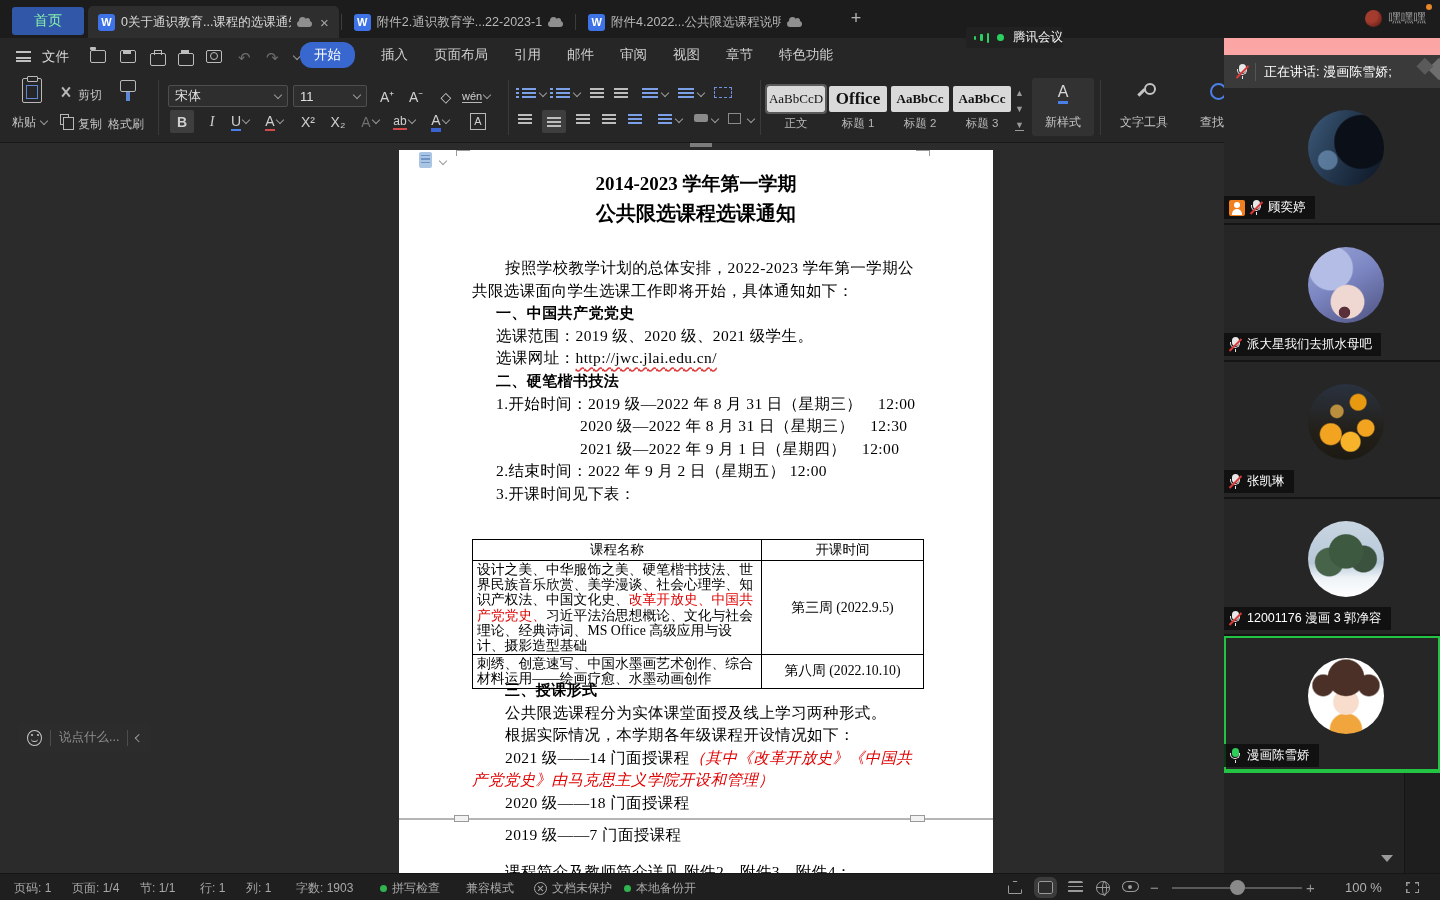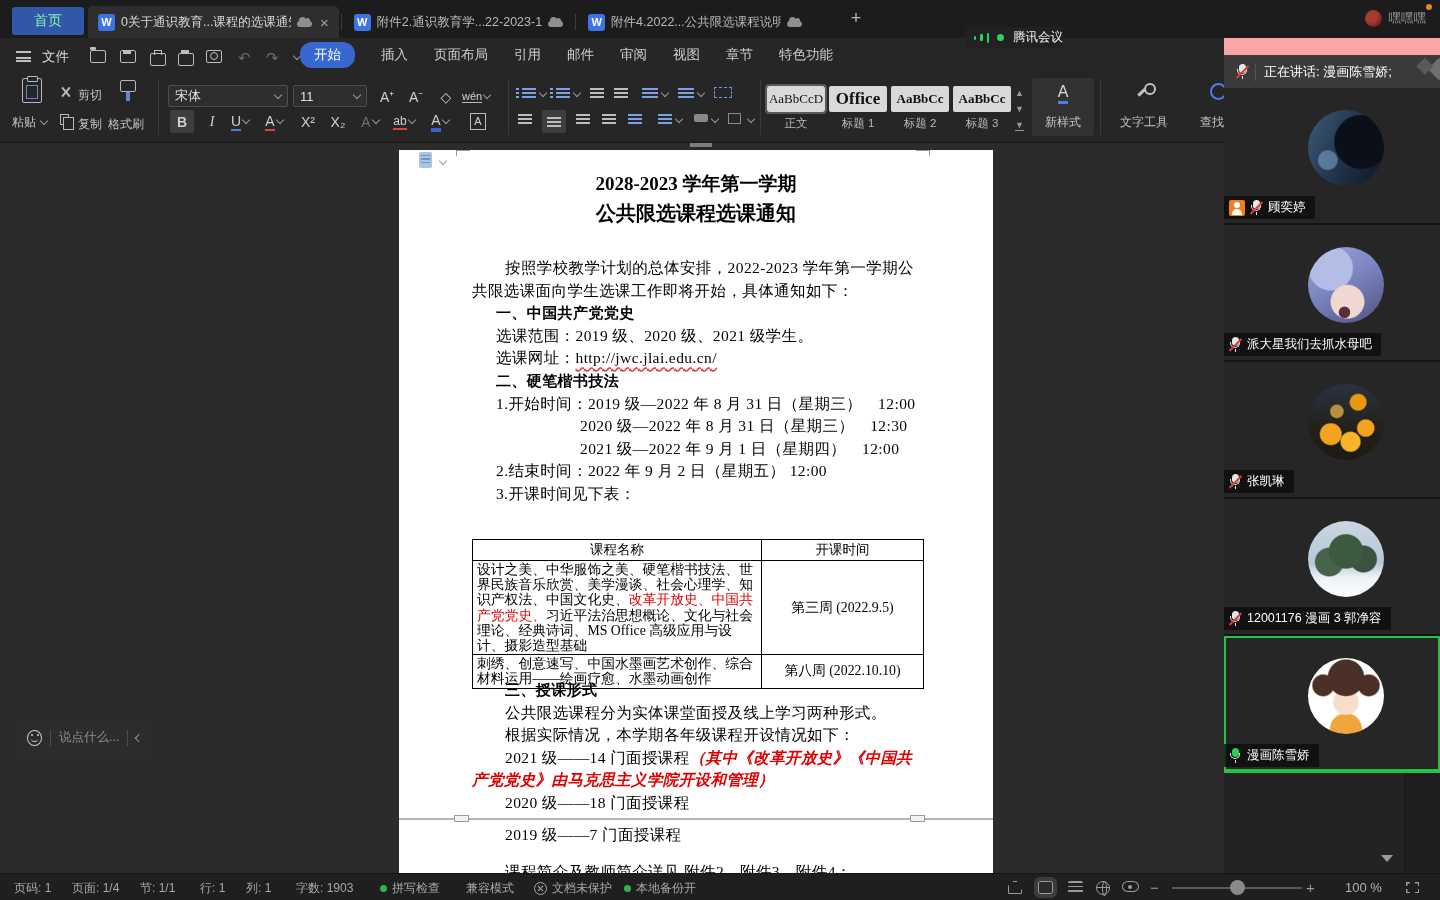--- a/index.html
+++ b/index.html
@@ -96,21 +96,21 @@
   .splitmk{position:absolute;width:15px;height:7px;border:1px solid #9a9a9a;background:#f2f2f2}
   #navico{position:absolute;left:20px;top:2px;width:13px;height:16px;background:#aac4e4;border-radius:2px}
   #navico::before{content:"";position:absolute;left:2px;top:3px;width:9px;height:8px;
     background:repeating-linear-gradient(#6d94c4 0 1.4px,transparent 1.4px 3.4px)}
   #navchev{position:absolute;left:41px;top:8px}
   .doct{position:absolute;left:0;right:0;text-align:center;font-weight:bold;white-space:nowrap}
   #dlines1,#dlines2,#dlines3{position:absolute;left:73px;right:40px;font-size:15.5px;letter-spacing:.4px}
   .dl{height:22.6px;line-height:22.6px;white-space:nowrap}
   .dh{font-weight:bold;font-family:"Liberation Sans",sans-serif;font-size:15px}
   .ind1{padding-left:24px}.ind2{padding-left:33px}.ind3{padding-left:108px}
-  .red{color:#e00000}.it{font-style:italic}.bd{font-weight:bold}
+  .red{color:#e00000}.it{font-style:italic}.bd{font-weight:normal}
   .wavy{text-decoration:underline;text-decoration-style:wavy;text-decoration-color:#e03b3b;text-underline-offset:3px}
   #dtable{position:absolute;left:73px;top:389px;width:452px;border-collapse:collapse;
     font-size:13.5px;font-family:"Liberation Serif",serif}
   #dtable th,#dtable td{border:1px solid #000;font-weight:normal;padding:1px 4px;vertical-align:middle}
   #dtable th{text-align:center;height:19px}
   #dtable td.course{width:289px;line-height:15.2px;font-size:13.8px}
   #dtable td.time{text-align:center;font-size:13.8px}
   #pagesplit{position:absolute;left:0;right:0;top:668px;height:2px;background:#b5b5b5}
   
   #statusbar{position:absolute;left:0;top:873px;width:1440px;height:27px;background:#1f1f1f;
@@ -389,21 +389,21 @@
   </div>
 </div>
 
 <div id="workspace">
   <div id="topnub"></div>
   <div id="page">
     <div id="navico"></div>
     <span class="chev" id="navchev"></span>
     <div class="mk mkl" style="left:57px;top:0"></div>
     <div class="mk mkr" style="right:63px;top:0"></div>
-    <div class="doct" style="top:21px;font-size:19px">2028-2023 学年第一学期</div>
+    <div class="doct" style="top:21px;font-size:19px">2014-2023 学年第一学期</div>
     <div class="doct" style="top:50px;font-size:20px">公共限选课程选课通知</div>
     <div id="dlines1" style="top:107px">
         <div class="dl ind2"><span>按照学校教学计划的总体安排，2022-2023 学年第一学期公</span></div>
         <div class="dl ind0"><span>共限选课面向学生选课工作即将开始，具体通知如下：</span></div>
         <div class="dl ind1 dh"><span>一、中国共产党党史</span></div>
         <div class="dl ind1"><span>选课范围：2019 级、2020 级、2021 级学生。</span></div>
         <div class="dl ind1"><span>选课网址：</span><span class=" wavy">http://jwc.jlai.edu.cn/</span></div>
         <div class="dl ind1 dh"><span>二、硬笔楷书技法</span></div>
         <div class="dl ind1"><span>1.开始时间：2019 级—2022 年 8 月 31 日（星期三）　12:00</span></div>
         <div class="dl ind3"><span>2020 级—2022 年 8 月 31 日（星期三）　12:30</span></div>

